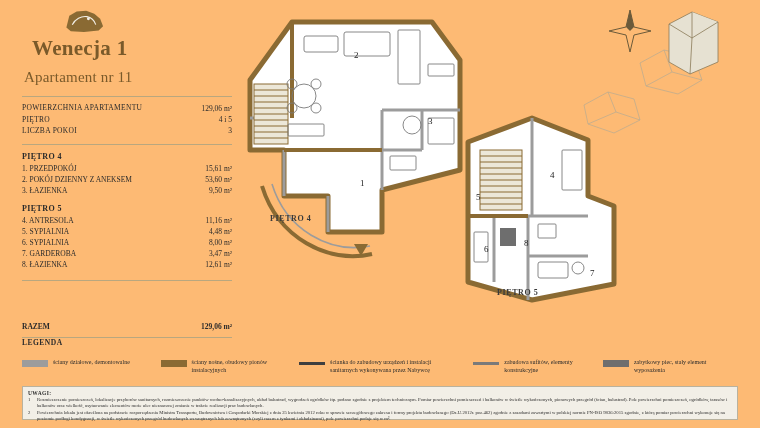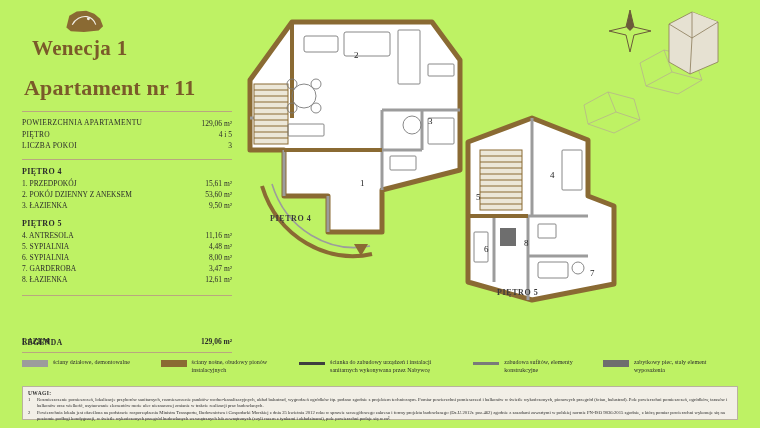--- a/index.html
+++ b/index.html
@@ -4,36 +4,36 @@
 <style>
   html,body{margin:0;padding:0;}
   body{
     width:760px;height:428px;
     background:#efece4;
     font-family:"Liberation Serif", serif;
     color:#2b2b2b;
     overflow:hidden;
     position:relative;
   }
-  .page{position:absolute;inset:0;background:#bef264;}
+  .page{position:absolute;inset:0;background:#fdba74;}
 
   
   .left{
     position:absolute;left:22px;top:8px;width:210px;
   }
   .logo{
     width:44px;height:26px;margin-left:40px;margin-bottom:-2px;
   }
   .title{
     font-size:21px;font-weight:bold;color:#7a5a2a;letter-spacing:.3px;
     margin:0 0 6px 10px;
   }
   .subtitle{
-    font-size:22px;font-weight:bold;color:#7a5a2a;letter-spacing:.2px;
-    margin:14px 0 10px 2px;
+    font-size:15px;font-weight:normal;color:#7a5a2a;letter-spacing:.2px;
+    margin:8px 0 10px 2px;
   }
   .rule{height:1px;background:#b9a77f;margin:4px 0 6px 0;}
   .sect-head{
     font-size:7.5px;font-weight:bold;letter-spacing:.4px;text-transform:uppercase;
     line-height:1.25;margin:0 0 4px 0;
   }
   table.info{width:100%;border-collapse:collapse;font-size:7.5px;}
   table.info td{padding:1px 0;vertical-align:top;}
   table.info td.lbl{text-transform:uppercase;letter-spacing:.3px;margin-left:17px;}
   table.info td.val{text-align:right;white-space:nowrap;}

